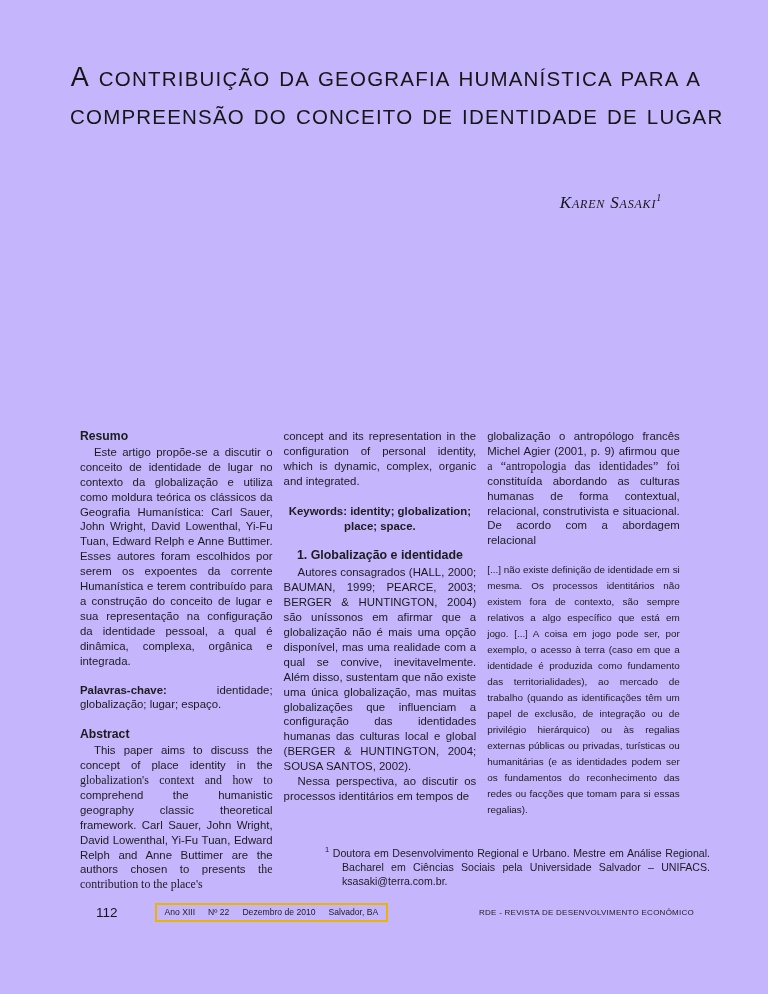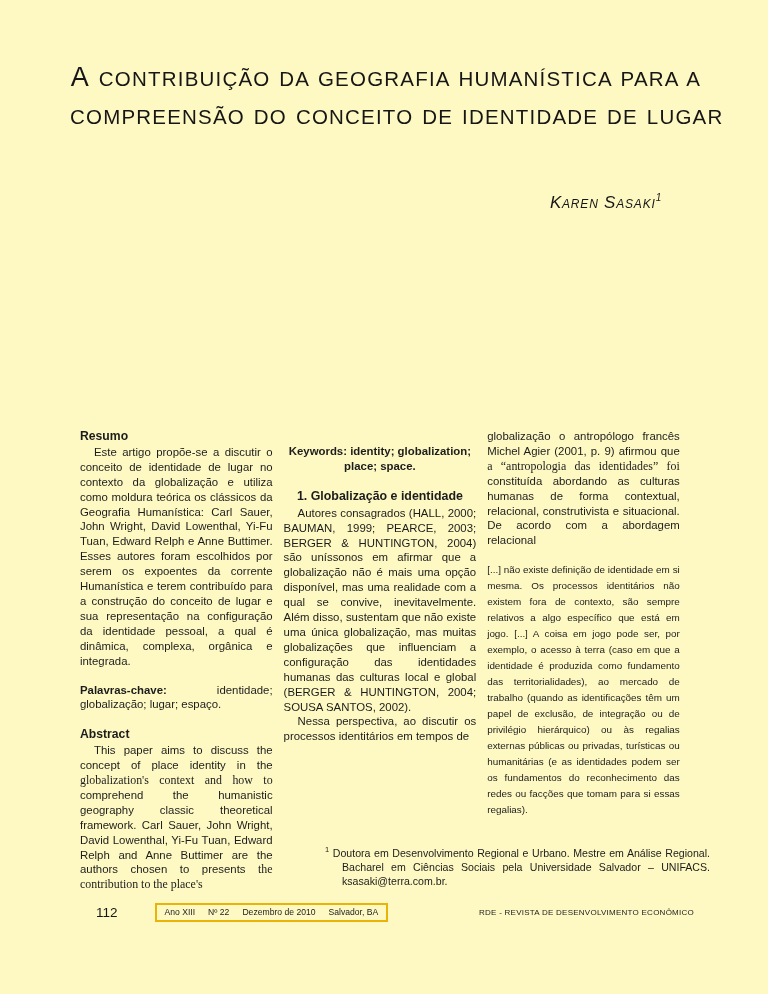--- a/index.html
+++ b/index.html
@@ -1,21 +1,21 @@
 <!DOCTYPE html>
 <html lang="pt"><head>
 <meta charset="utf-8">
 <style>
   html, body { margin: 0; padding: 0; background: #e8e8e8; }
   .page {
     position: relative;
     width: 768px;
     height: 994px;
     margin: 0 auto;
-    background: #fef9c3;
+    background: #c4b5fd;
     color: #1c1c1c;
     font-family: "Liberation Sans", sans-serif;
     overflow: hidden;
   }
 
   
   .title-block {
     position: absolute;
     top: 58px;
     left: 70px;
@@ -38,20 +38,21 @@
   .author-block {
     position: absolute;
     top: 193px;
     right: 106px;
     text-align: right;
     font-style: italic;
     font-variant: small-caps;
     font-size: 17px;
     letter-spacing: 0.8px;
     color: #161616;
+    font-family: Liberation Serif, serif;
   }
   .author-block sup {
     font-size: 10px;
     font-variant: normal;
     vertical-align: super;
     line-height: 0;
   }
 
   
   .columns {
@@ -166,20 +167,21 @@
       <h3 class="sec-heading">Resumo</h3>
       <p class="para-indent">Este artigo propõe-se a discutir o conceito de identidade de lugar no contexto da globalização e utiliza como moldura teórica os clássicos da Geografia Humanística: Carl Sauer, John Wright, David Lowenthal, Yi-Fu Tuan, Edward Relph e Anne Buttimer. Esses autores foram escolhidos por serem os expoentes da corrente Humanística e terem contribuído para a construção do conceito de lugar e sua representação na configuração da identidade pessoal, a qual é dinâmica, complexa, orgânica e integrada.</p>
       <div class="gap-sm"></div>
       <p><span class="kw-label">Palavras-chave:</span><span> identidade; globalização; lugar; espaço.</span></p>
       <div class="gap-md"></div>
       <h3 class="sec-heading">Abstract</h3>
       <p class="para-indent"><span>This paper aims to discuss the concept of place identity in the </span><span class="serif-seg">globalization's context and how to</span><span> comprehend the humanistic geography classic theoretical framework. Carl Sauer, John Wright, David Lowenthal, Yi-Fu Tuan, Edward Relph and Anne Buttimer are the authors chosen to presents </span><span class="serif-seg">the contribution to the place's</span></p>
     </div>
 
     <div class="col">
+      <p>concept and its representation in the configuration of personal identity, which is dynamic, complex, organic and integrated.</p>
       <div class="gap-md"></div>
       <p class="kw-bold">Keywords: identity; globalization; place; space.</p>
       <div class="gap-md"></div>
       <h3 class="num-heading">1. Globalização e identidade</h3>
       <p class="para-indent">Autores consagrados (HALL, 2000; BAUMAN, 1999; PEARCE, 2003; BERGER &amp; HUNTINGTON, 2004) são uníssonos em afirmar que a globalização não é mais uma opção disponível, mas uma realidade com a qual se convive, inevitavelmente. Além disso, sustentam que não existe uma única globalização, mas muitas globalizações que influenciam a configuração das identidades humanas das culturas local e global (BERGER &amp; HUNTINGTON, 2004; SOUSA SANTOS, 2002).</p>
       <p class="para-indent">Nessa perspectiva, ao discutir os processos identitários em tempos de</p>
     </div>
 
     <div class="col">
       <p><span>globalização o antropólogo francês Michel Agier (2001, p. 9) afirmou que </span><span class="serif-seg">a “antropologia das identidades” foi</span><span> constituída abordando as culturas humanas de forma contextual, relacional, construtivista e situacional. De acordo com a abordagem relacional</span></p>

